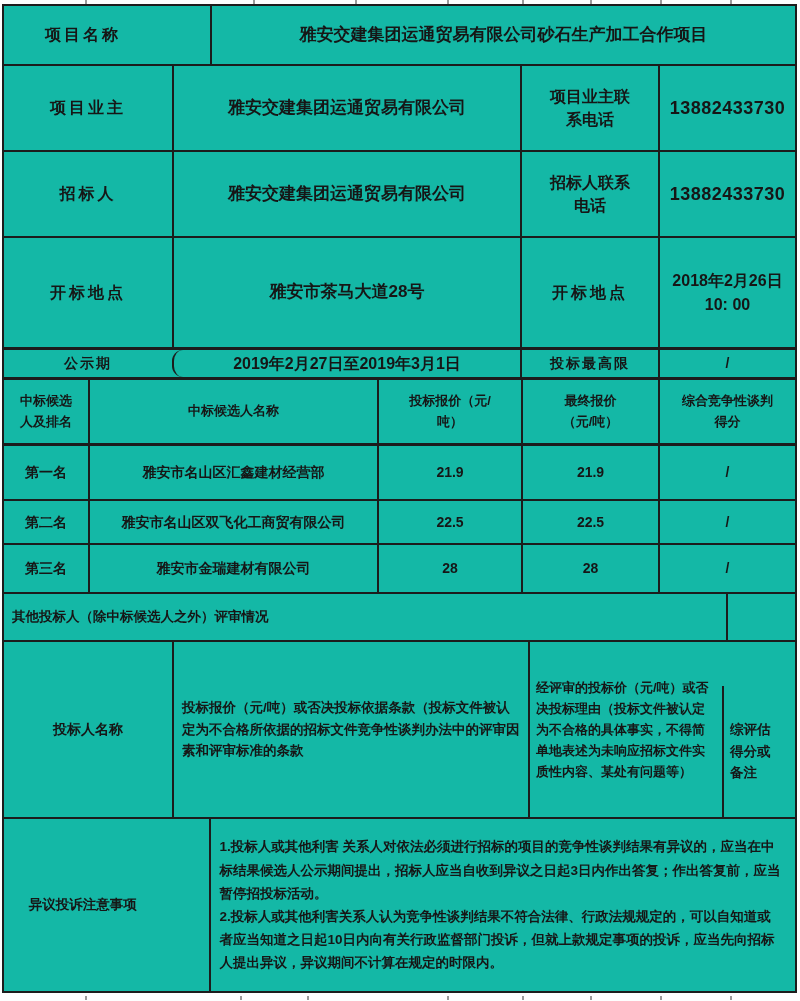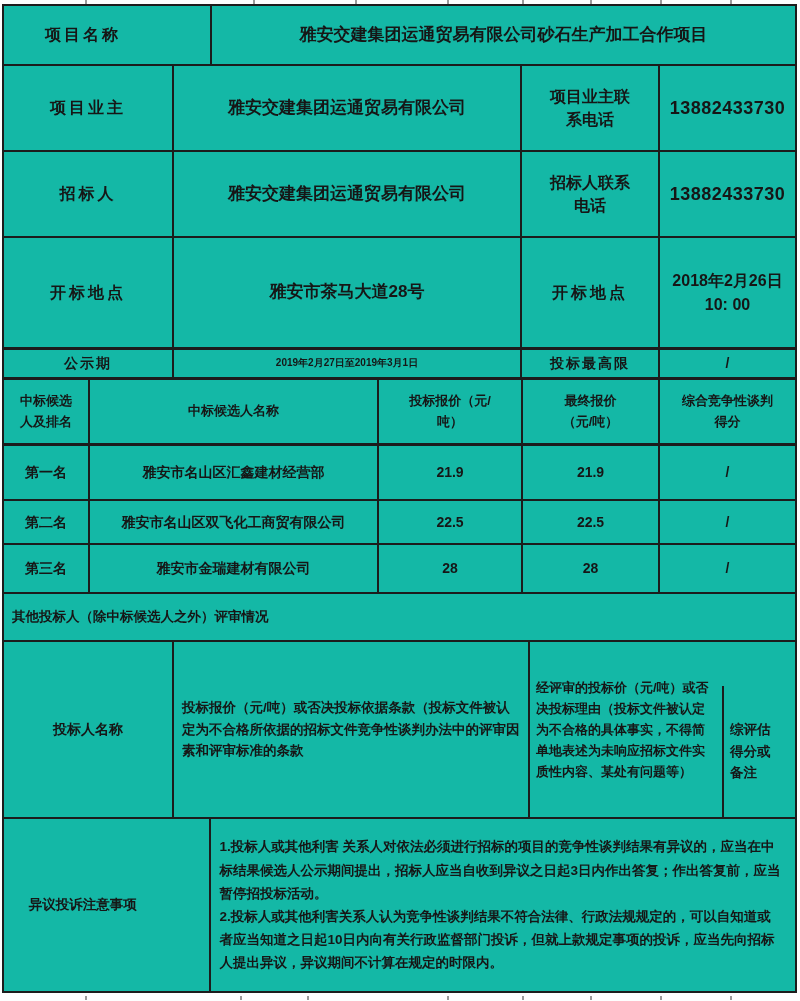--- a/index.html
+++ b/index.html
@@ -35,21 +35,21 @@
   
   .r1  { height: 60px; }
   .r2  { height: 86px; }
   .r3  { height: 86px; }
   .r4  { height: 112px; }
   .r5  { height: 30px; }
   .r6  { height: 66px; }
   .r7  { height: 55px; }
   .r8  { height: 44px; justify-content: center; }
   .r9  { height: 49px; }
-  .r10 { height: 48px; align-items: center; }
+  .r10 { height: 48px; }
   .r11 { height: 177px; }
   .r12 { height: 172px; }
 
   
   .ca1 { width: 168px; } .ca2 { width: 348px; }
   .ca3 { width: 138px; } .ca4 { width: 137px; }
   .wide623 { width: 623px; margin-left: 48px; }
 
   
   .cb1 { width: 84px; } .cb2 { width: 289px; }
@@ -61,21 +61,21 @@
 
   
   .co1 { width: 722px; } .co2 { width: 69px; }
 
   .label-big  { font-size: 16px; letter-spacing: 3px; }
   .value-big  { font-size: 17px; }
   .phone-label{ font-size: 16px; padding: 0 24px; }
   .phone-val  { font-size: 18px; letter-spacing: 0.5px; }
   .time-val   { font-size: 16px; padding: 0 12px; }
   .small-label{ font-size: 14px; letter-spacing: 2px; }
-  .date-val   { font-size: 10px; }
+  .date-val   { font-size: 16px; border-radius: 11px; }
   .hdr        { font-size: 13px; padding: 0 10px; line-height: 1.55; }
   .hdr-tight  { padding: 0 20px; }
   .hdr-price  { padding: 0 27px; }
   .body-cell  { font-size: 14px; }
   .review-title { font-size: 13.5px; padding-left: 8px; }
   .rev-label  { font-size: 14px; }
   .rev-text   { font-size: 13.5px; padding: 6px 8px; line-height: 1.6; }
   .rev-text3  { font-size: 13px; padding: 6px 6px; line-height: 1.62; }
   .rev-text4  { font-size: 13.5px; padding: 4px 6px; line-height: 1.6; }
   .obj-label  { font-size: 13.5px; }

